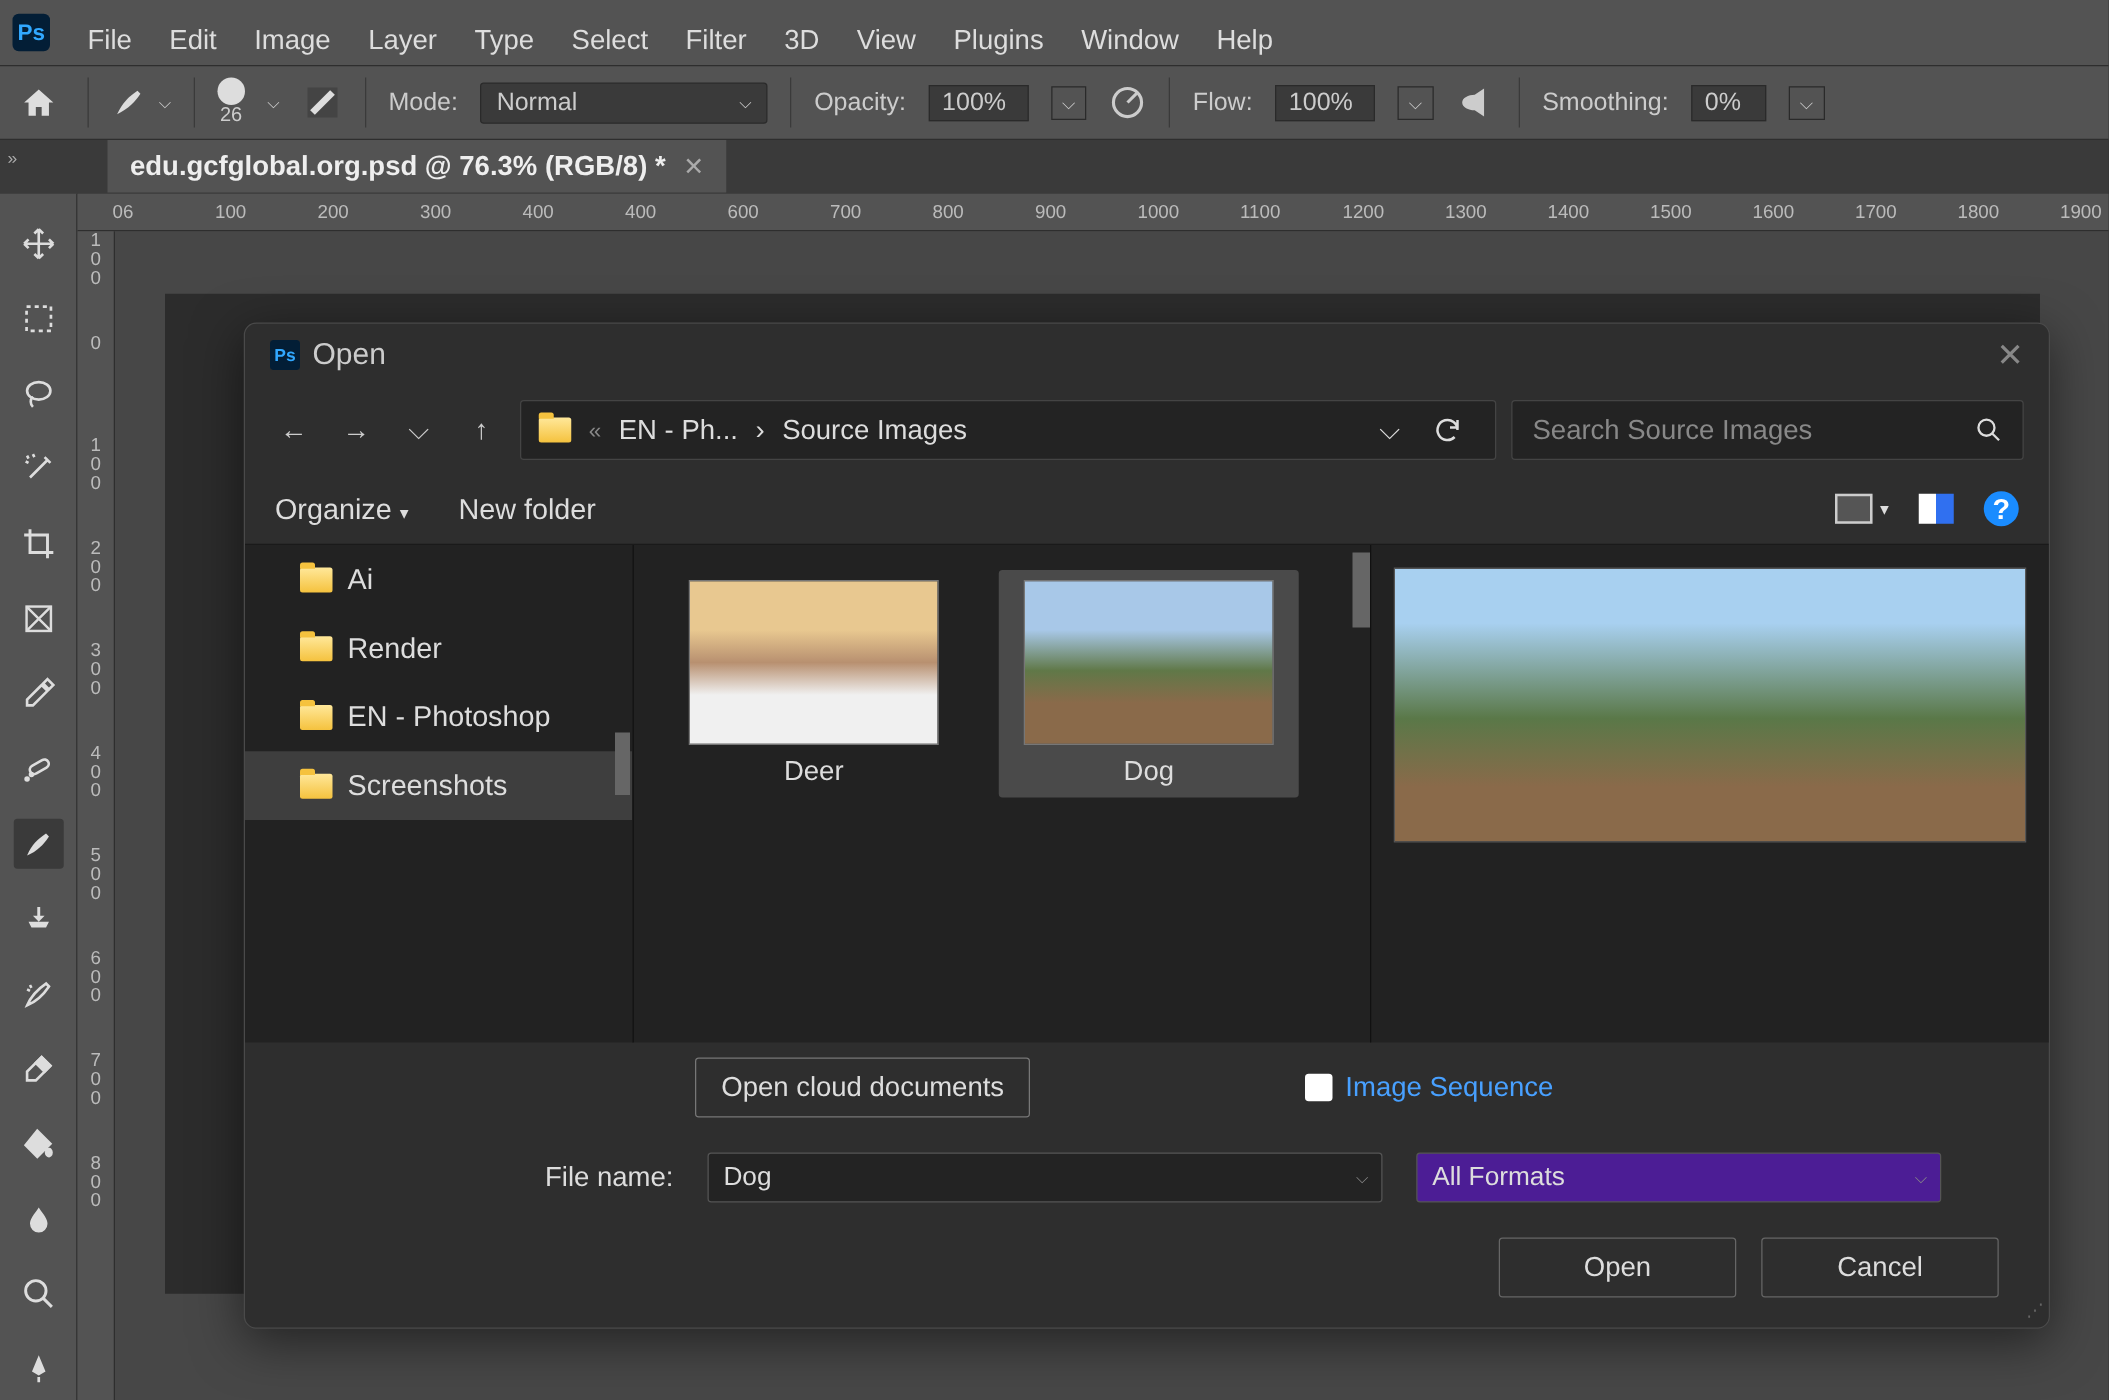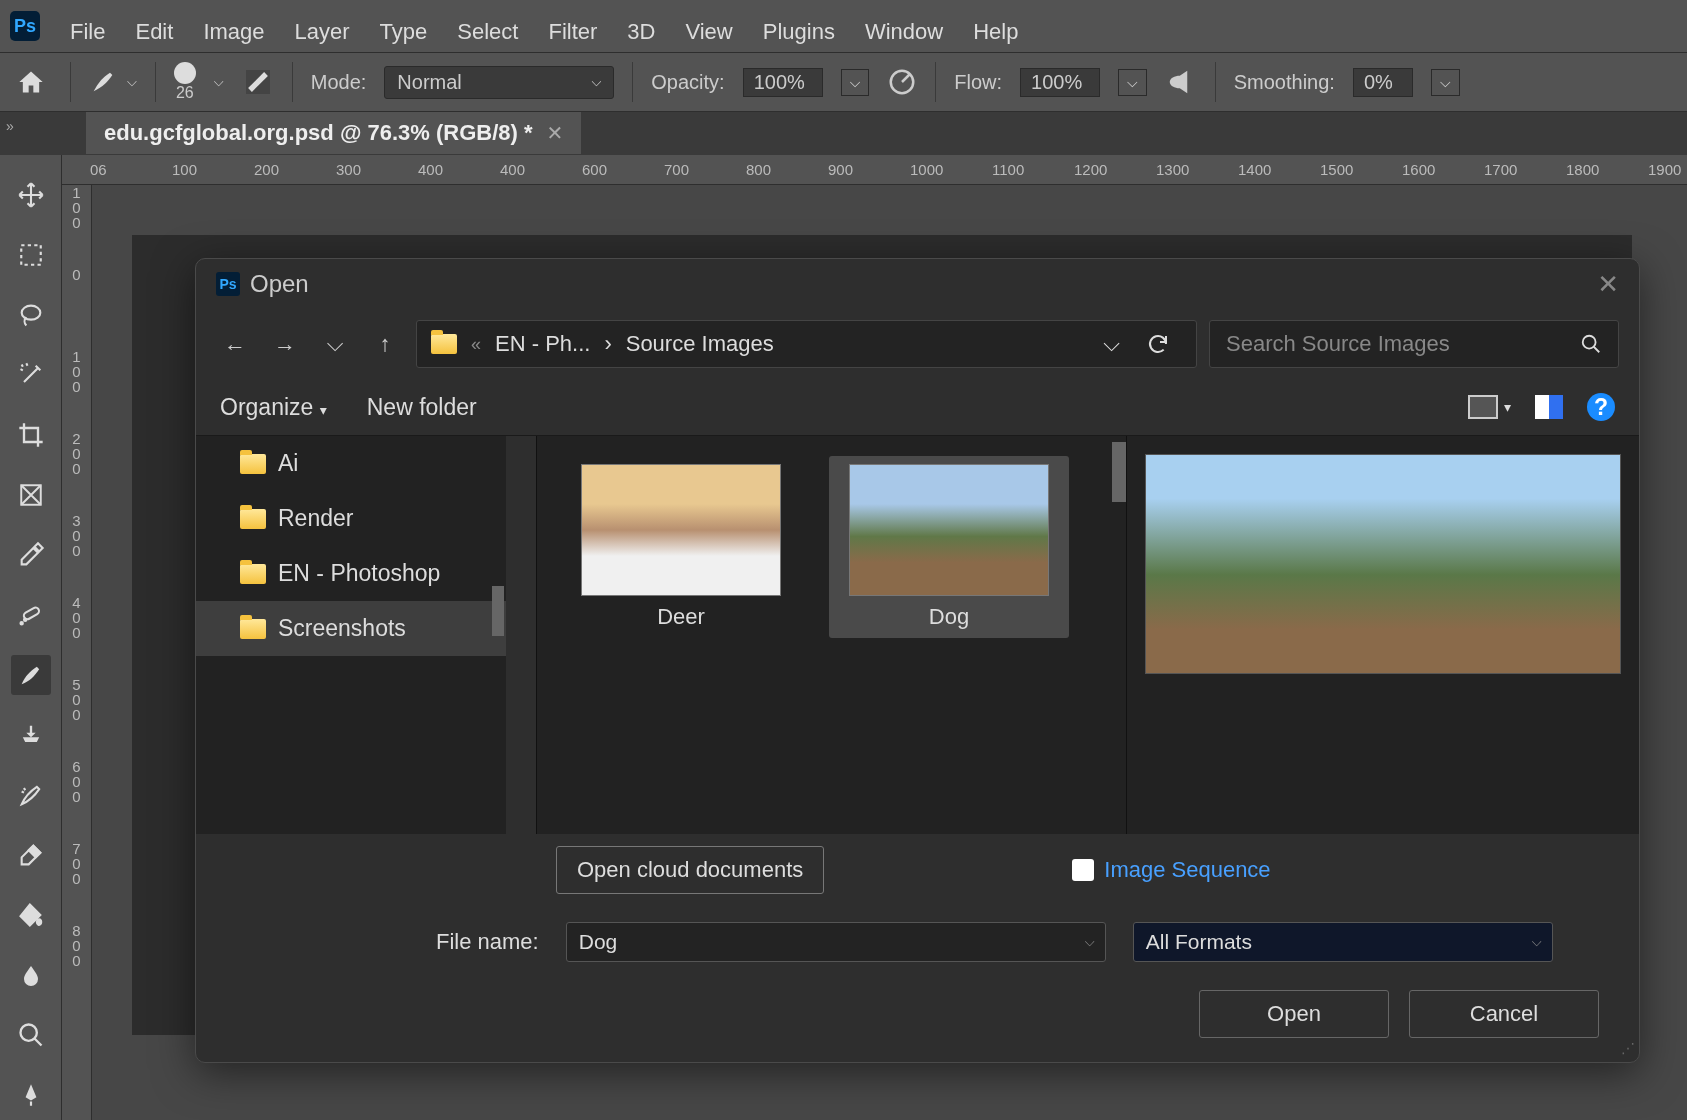--- a/index.html
+++ b/index.html
@@ -63,43 +63,43 @@
 .view-btn { width:30px; height:24px; border:2px solid #ccc; background:#555;}
 .preview-btn { width:28px; height:24px; background: linear-gradient(90deg, #fff 50%, #3070f0 50%);}
 .help-btn { width: 28px; height: 28px; border-radius: 50%; background: #1a8cff; color: #fff; display:flex; align-items:center; justify-content:center; font-weight:bold;}
 
 .dlg-body { flex: 1; display: flex; border-top: 1px solid #1a1a1a; min-height:0; }
 .tree { width: 310px; background: #222; overflow: hidden; position: relative; }
 .tree-item { display: flex; align-items: center; gap: 12px; padding: 14px 18px 14px 44px; font-size: 23px; }
 .tree-item.selected { background: #3e3e3e; }
 .tree-scroll { position:absolute; right:2px; top:150px; width:12px; height:50px; background:#666;}
 
-.file-grid { width: 590px; background: #222; display: flex; gap: 28px; padding: 20px 24px; align-items: flex-start; position:relative; border-left:1px solid #111;margin-left:30px;}
+.file-grid { width: 590px; background: #222; display: flex; gap: 28px; padding: 20px 24px; align-items: flex-start; position:relative; border-left:1px solid #111;}
 .file-item { width: 240px; display: flex; flex-direction: column; align-items: center; gap: 8px; padding: 8px; border-radius: 3px; }
 .file-item.selected { background: #4a4a4a; }
 .thumb { width: 200px; height: 132px; background: #888; border: 1px solid #777; }
 .thumb.deer { background: linear-gradient(#e8c890 30%, #b89070 50%, #f0f0f0 70%);}
 .thumb.dog { background: linear-gradient(#a8c8e8 30%, #607848 55%, #8a6a4a 75%);}
 .file-label { font-size: 22px; }
 .grid-scroll { position:absolute; right:0; top:6px; width:14px; height:60px; background:#666;}
 
 .preview-pane { flex: 1; background: #222; padding: 18px; border-left:1px solid #111;}
 .preview-img { width: 100%; height: 220px; background: linear-gradient(#a8d0f0 20%, #5a7848 55%, #8a6a4a 80%); border: 1px solid #555;}
 
 .dlg-bottom { padding: 12px 40px 24px 40px; display: flex; flex-direction: column; gap: 28px; position:relative;text-align:center;}
 .cloud-row { display: flex; align-items: center; gap: 220px; padding-left: 320px;}
 .cloud-btn { border: 1px solid #777; padding: 10px 20px; font-size: 22px; color: #ddd; border-radius: 3px; background:transparent;}
-.seq-check { display: flex; align-items: center; gap: 10px; font-size: 22px; color: #48a0ff; margin-left: 28px; }
+.seq-check { display: flex; align-items: center; gap: 10px; font-size: 22px; color: #48a0ff; }
 .seq-check .box { width: 22px; height: 22px; background: #fff; border-radius: 3px; }
 
 .fn-row { display: flex; align-items: center; gap: 27px; padding-left: 200px;}
 .fn-label { font-size: 22px; }
 .fn-input { flex: 0 0 540px; background: #232323; border: 1px solid #555; height: 40px; padding: 0 12px; font-size: 21px; color: #ddd; display:flex; align-items:center; border-radius:3px; position:relative;}
 .fn-input .chev { position:absolute; right:10px; font-size:13px; color:#888;}
-.fmt-select { flex: 0 0 420px; background: #0f172a; border: 1px solid #555; height: 40px; padding: 0 12px; font-size: 21px; display:flex; align-items:center; border-radius:3px; position:relative;}
+.fmt-select { flex: 0 0 420px; background: #4c1d95; border: 1px solid #555; height: 40px; padding: 0 12px; font-size: 21px; display:flex; align-items:center; border-radius:3px; position:relative;}
 .fmt-select .chev { position:absolute; right:10px; font-size:13px; color:#888;}
 
 .btn-row { display: flex; gap: 20px; justify-content: flex-end; padding-right: 0;}
 .dlg-btn { width: 190px; height: 48px; border: 1px solid #666; background: transparent; color: #ddd; font-size: 22px; border-radius: 3px; display:flex; align-items:center; justify-content:center;}
 .resize-grip { position:absolute; right:6px; bottom:6px; font-size:14px; color:#666; letter-spacing:-2px;}
 
 svg { display: block; }
 </style>
 </head>
 <body>

